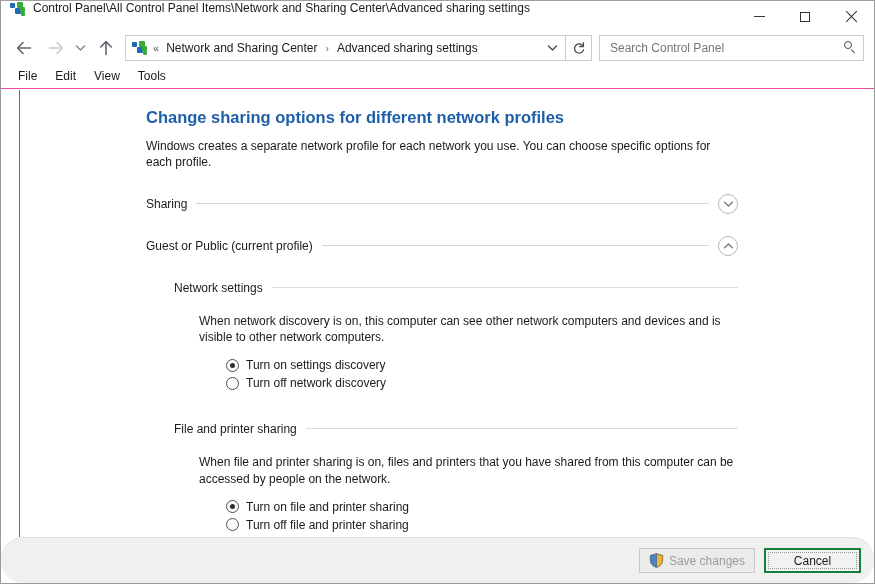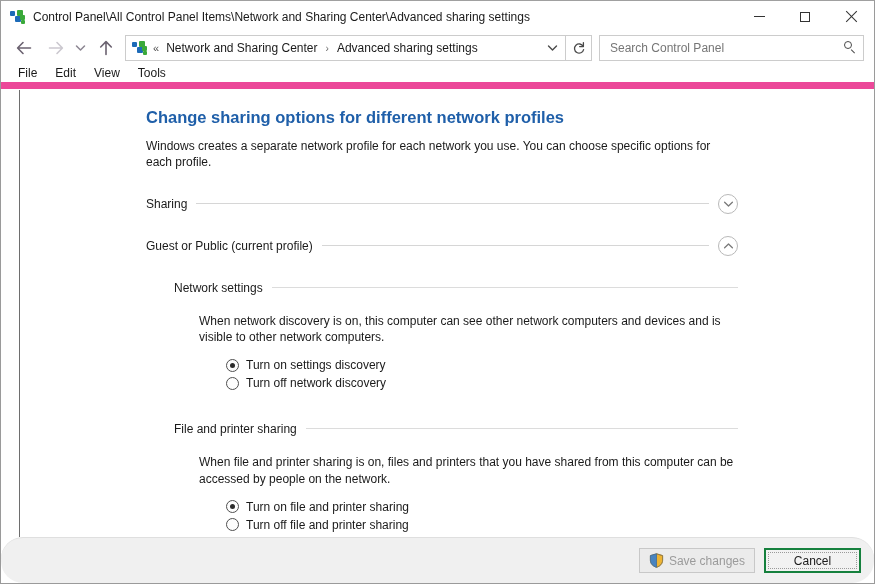--- a/index.html
+++ b/index.html
@@ -19,21 +19,21 @@
     display: flex;
     flex-direction: column;
   }
 
   
   #titlebar {
     height: 31px;
     flex: 0 0 31px;
     background: #ffffff;
     display: flex;
-    align-items: center;
+    align-items: flex-start;
     position: relative;
   }
   #title-icon {
     width: 16px; height: 16px;
     margin-left: 9px; margin-right: 7px;
     position: relative;
     flex: 0 0 16px;
   }
   .netdot { position: absolute; border-radius: 1px; }
   .title-text {
@@ -179,21 +179,21 @@
   }
 
   
   #menubar {
     height: 25px;
     flex: 0 0 25px;
     display: flex;
     align-items: center;
     padding-left: 8px;
     background: #ffffff;
-    border-bottom: 7px solid #ec4899;
+    border-bottom: 1px solid #ec4899;
   }
   .menuitem {
     font-size: 12px;
     color: #1a1a1a;
     padding: 3px 9px;
     cursor: default;
   }
 
   
   #bodyarea {

